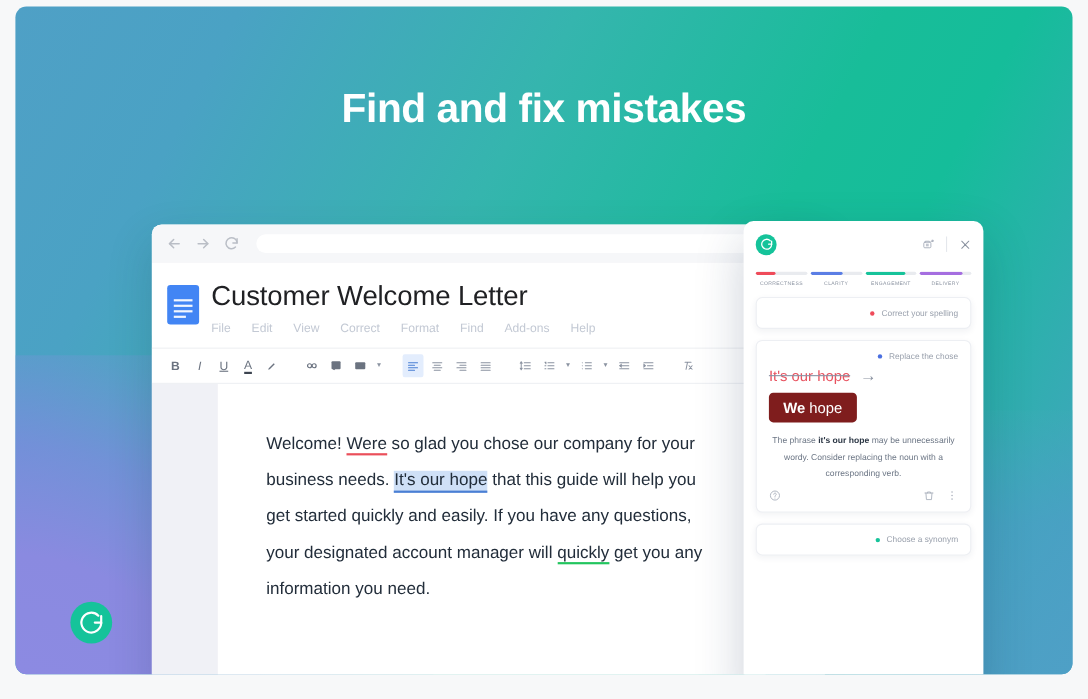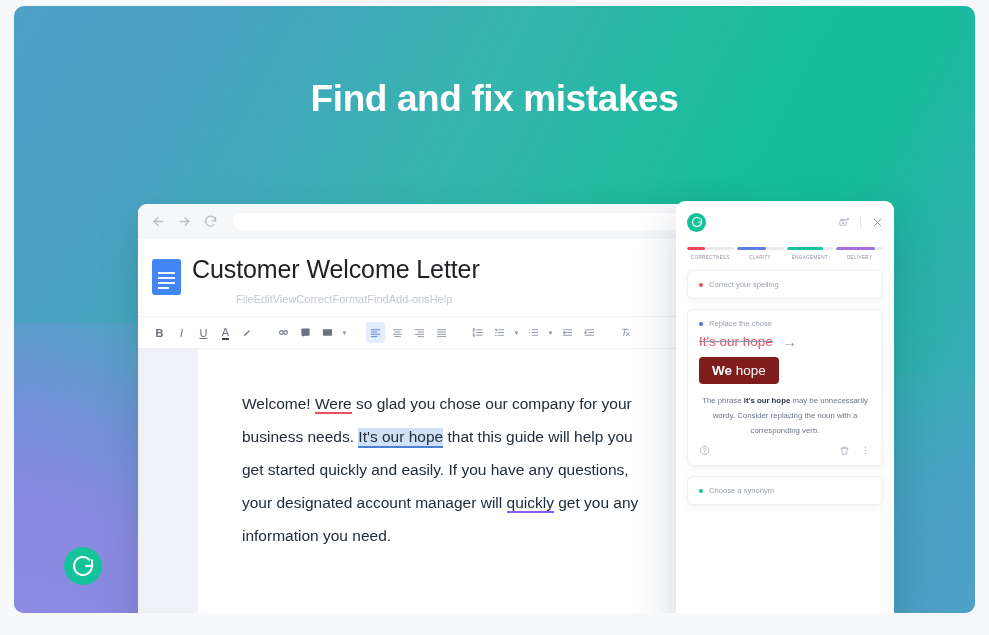--- a/index.html
+++ b/index.html
@@ -116,23 +116,23 @@
   }
   .doc-icon i:nth-child(1){ top: 13px; }
   .doc-icon i:nth-child(2){ top: 18px; }
   .doc-icon i:nth-child(3){ top: 23px; }
   .doc-icon i:nth-child(4){ top: 28px; right: 12px; }
   .doc-title {
     font-size: 25px; color: #202124;
     letter-spacing: -0.1px; margin-top: 2px;
   }
   .doc-menu {
-    display: flex; 
+    display: flex; gap: 19px;
     margin-top: 9px;
-    font-size: 11px; color: #c3c9d4; margin-left: 44px;
+    font-size: 11px; color: #c3c9d4;
   }
 
   
   .toolbar {
     display: flex; align-items: center;
     height: 33px; margin-top: 11px;
     border-top: 1px solid #eef0f3;
     border-bottom: 1px solid #eef0f3;
     padding: 0 12px;
     gap: 3px;
@@ -155,21 +155,21 @@
   }
   .page {
     background: #ffffff;
     width: 498px;
     margin-left: 6px;
     padding: 38px 44px 0 44px;
   }
   .doc-body { font-size: 15.5px; line-height: 33px; color: #222d3a; }
   .err-red  { border-bottom: 2px solid #ea4f5a; }
   .err-blue { background: #cfe0f7; border-bottom: 2px solid #4a7fd4; padding-bottom: 1px; }
-  .err-green{ border-bottom: 2px solid #8b5cf6; }
+  .err-green{ border-bottom: 2px solid #22c55e; }
 
   
   #panel {
     position: absolute;
     left: 662px; top: 195px;
     width: 218px; height: 430px;
     background: #ffffff;
     border-radius: 9px 9px 0 0;
     box-shadow: 0 18px 44px rgba(25,45,80,0.22);
     z-index: 5;
@@ -200,21 +200,21 @@
   .cat .lbl { font-size: 4.6px; letter-spacing: .35px; color: #8b93a1; white-space: nowrap; }
 
   .card {
     background: #ffffff;
     border: 1px solid #edeff3;
     border-radius: 6px;
     box-shadow: 0 2px 6px rgba(30,50,90,0.06);
     margin-top: 10px;
     padding: 9px 11px 9px 11px;
   }
-  .card-head { display: flex; align-items: center; gap: 6px; }
+  .card-head { display: flex; align-items: center; gap: 6px; justify-content: flex-end; }
   .dot { width: 4px; height: 4px; border-radius: 50%; flex: 0 0 auto; }
   .card-head-text { font-size: 7.6px; color: #9aa1ad; }
   .sugg-word { font-size: 15px; color: #1c2b3a; margin-top: 4px; }
 
   .replace-row { display: flex; align-items: center; gap: 9px; margin-top: 5px; }
   .strike {
     font-size: 13.5px; color: #e8525f;
     text-decoration: line-through; text-decoration-color: #8a94a6;
   }
   .arrow { color: #8b93a1; font-size: 15px; }

